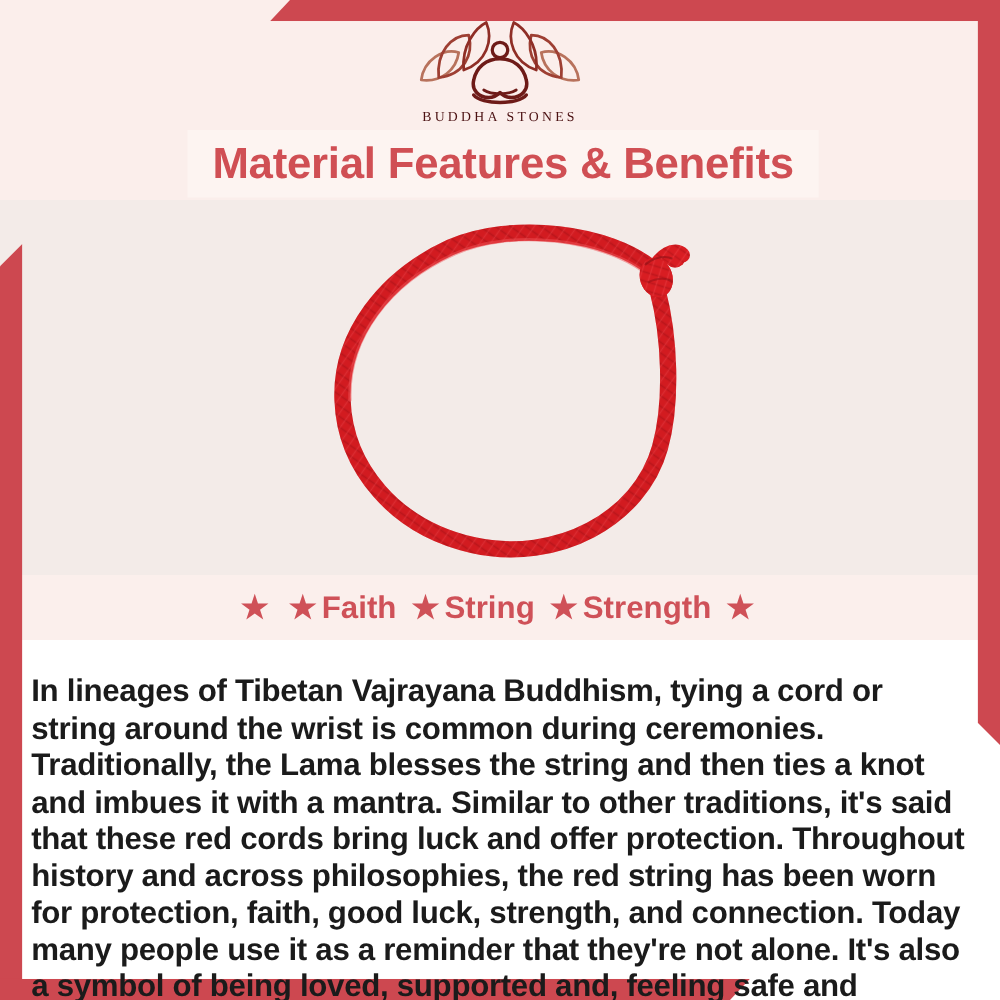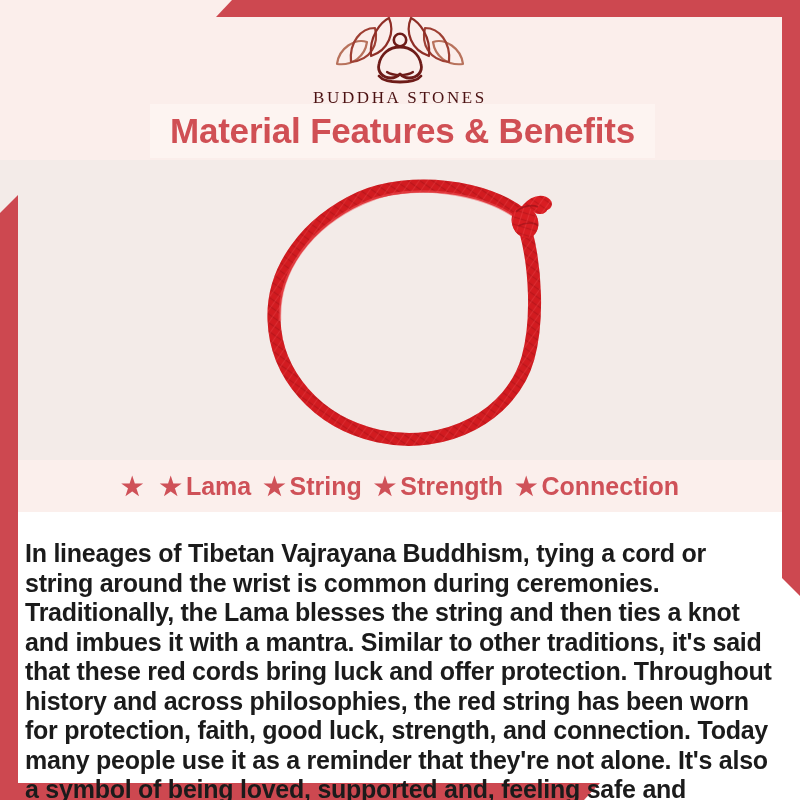--- a/index.html
+++ b/index.html
@@ -54,21 +54,21 @@
 
   
   .brand{
     position:absolute;top:14px;left:0;width:800px;
     display:flex;flex-direction:column;align-items:center;
   }
   .brand svg{display:block;}
   .brand-name{
     margin-top:2px;
     font-family:"Liberation Serif", serif;
-    font-size:17px;letter-spacing:2.6px;
+    font-size:11px;letter-spacing:2.6px;
     color:#4b1112;font-weight:400;
   }
 
   
   .title-wrap{
     position:absolute;top:104px;left:150px;width:505px;height:54px;
     background:#fdf4f1;
     display:flex;align-items:center;justify-content:center;
   }
   .title{
@@ -209,31 +209,30 @@
     </svg>
   </div>
 
 
   <div class="benefits">
     <div class="benefit">
       <span class="star">★</span>
     </div>
     <div class="benefit">
       <span class="star">★</span>
-      <span>Lama</span>
+      <span>Faith</span>
     </div>
     <div class="benefit">
       <span class="star">★</span>
       <span>String</span>
     </div>
     <div class="benefit">
       <span class="star">★</span>
       <span>Strength</span>
     </div>
     <div class="benefit">
       <span class="star">★</span>
-      <span>Connection</span>
     </div>
   </div>
 
   <p class="body-copy">In lineages of Tibetan Vajrayana Buddhism, tying a cord or string around the wrist is common during ceremonies. Traditionally, the Lama blesses the string and then ties a knot and imbues it with a mantra. Similar to other traditions, it's said that these red cords bring luck and offer protection. Throughout history and across philosophies, the red string has been worn for protection, faith, good luck, strength, and connection. Today many people use it as a reminder that they're not alone. It's also a symbol of being loved, supported and, feeling safe and secure. For others, it's a prompt to stay positive while facing any adversity.</p>
 
 </div>
 
 </body></html>

